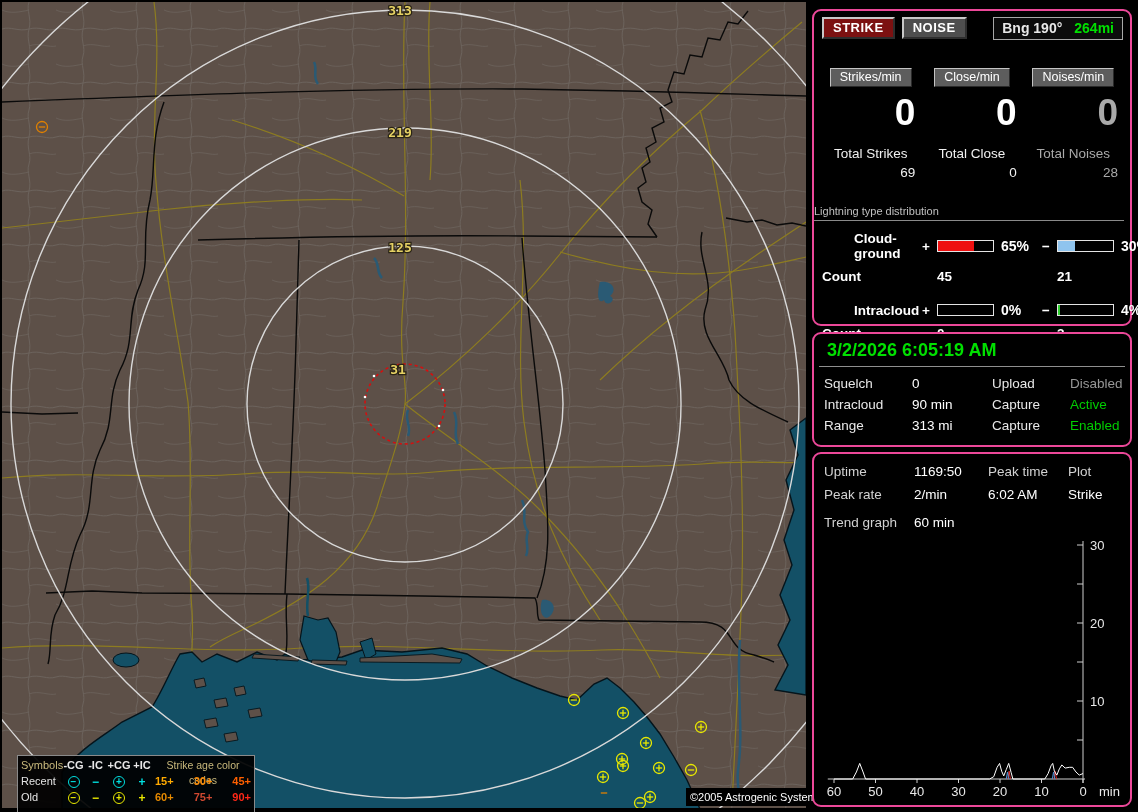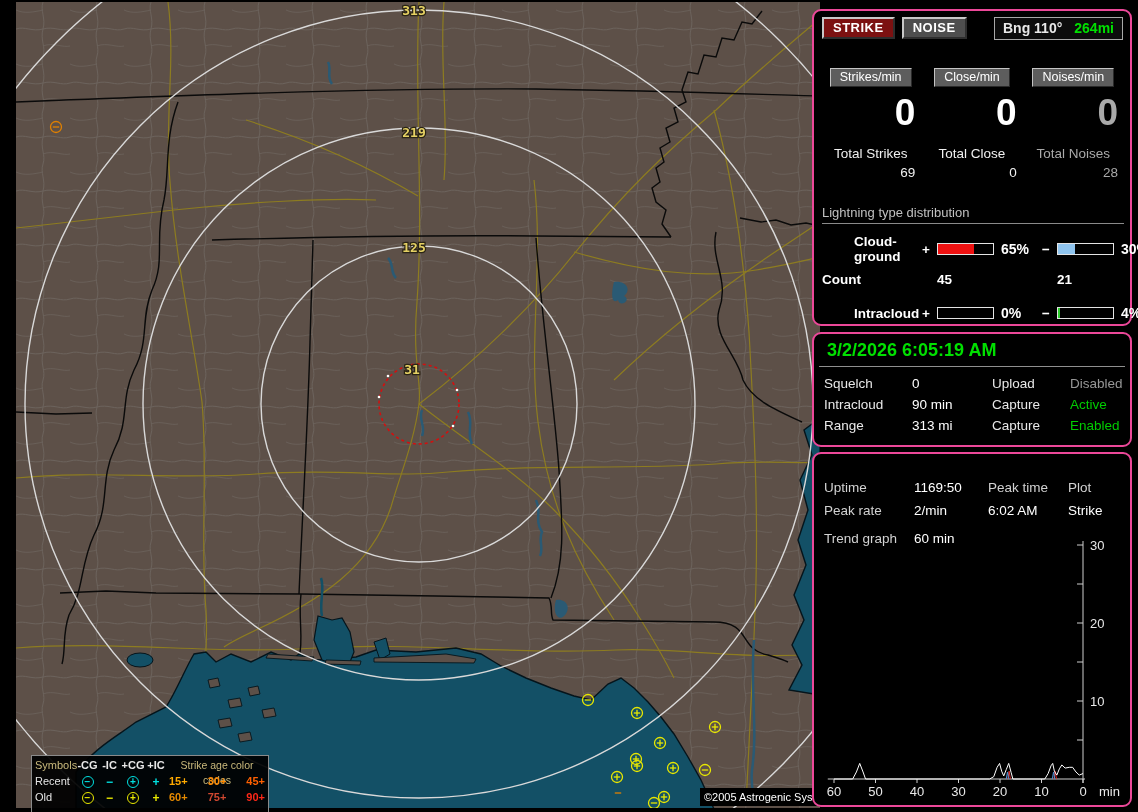--- a/index.html
+++ b/index.html
@@ -1,19 +1,19 @@
 <!DOCTYPE html>
 <html><head>
 <meta charset="utf-8">
 <style>
   html,body{margin:0;padding:0;background:#000;}
   body{font-family:"Liberation Sans",sans-serif;}
   #stage{position:relative;width:1138px;height:812px;background:#000;overflow:hidden;}
   
-  #map{position:absolute;left:16px;top:2px;width:804px;height:806px;background:#14b8a6;}
+  #map{position:absolute;left:2px;top:2px;width:804px;height:806px;background:#14b8a6;}
   #map svg{display:block;}
   #map-legend{position:absolute;left:15px;top:753px;width:238px;height:60px;background:rgba(0,0,0,.93);
     border:1px solid #8a8a8a;box-sizing:border-box;padding:2px 3px 1px 3px;
     display:grid;grid-template-columns:42px 21px 23px 24px 22px 100px;grid-auto-rows:16px;
     font-size:11px;line-height:15px;color:#e4e4e4;}
   #map-legend .hdr{color:#c9b97c;}
   #map-legend .chdr{color:#e8e8e8;text-align:center;font-weight:bold;}
   #map-legend .cell{text-align:center;}
   #map-legend .ages{display:flex;justify-content:space-between;padding:0 2px;font-weight:bold;font-size:11px;}
   .csym{display:inline-block;width:10px;height:10px;border:1px solid;border-radius:50%;
@@ -38,42 +38,42 @@
   .bng-dist{color:#00e000;}
   .counters{display:grid;grid-template-columns:1fr 1fr 1fr;margin-top:27px;padding:0 6px;}
   .counter{text-align:center;}
   .rate-btn{display:inline-block;background:#5d5d5d;color:#fff;font-size:12.5px;padding:1px 9px 2px;
     border:1px solid;border-color:#c4c4c4 #2a2a2a #2a2a2a #c4c4c4;cursor:pointer;}
   .big-zero{font-size:37px;font-weight:bold;color:#fff;text-align:right;padding-right:6px;
     line-height:1;margin-top:7px;}
   .total-label{font-size:13.5px;margin-top:15px;color:#f0f0f0;}
   .total-value{font-size:13.5px;text-align:right;padding-right:6px;margin-top:4px;color:#f0f0f0;}
   .counter.dim .big-zero,.counter.dim .total-label,.counter.dim .total-value{color:#a9a9a9;}
-  .dist-head{font-size:13px;color:#c0c0c0;border-bottom:1px solid #8a8a8a;margin:25px 6px 10px 8px;
+  .dist-head{font-size:11px;color:#c0c0c0;border-bottom:1px solid #8a8a8a;margin:25px 6px 10px 0;
     padding-bottom:3px;}
   .dist-grid{display:grid;grid-template-columns:100px 15px 60px 45px 15px 60px auto;
     align-items:center;padding:0 4px 0 8px;font-size:13.5px;}
   .dist-grid .name{font-weight:bold;color:#fff;margin-left:32px;}
   .dist-grid .sign{font-weight:bold;color:#fff;}
   .dist-grid .pct{font-weight:bold;font-size:14px;color:#fff;padding-left:4px;}
   .bar{width:55px;height:10px;border:1px solid #e4e4e4;background:#000;}
   .bar>div{height:100%;}
   .count-row{margin-top:8px;margin-bottom:18px;}
   .count-row .cnt{font-weight:bold;color:#fff;}
   
   .date-line{font-size:18px;font-weight:bold;color:#00e000;padding:6px 8px 5px;margin:0 5px;
     border-bottom:1px solid #8f8f8f;}
   .status-grid{display:grid;grid-template-columns:88px 80px 78px auto;row-gap:6px;
     font-size:13.5px;padding:9px 10px;}
   .status-grid .val{color:#fff;}
   .val-dim{color:#979797 !important;}
   .val-ok{color:#00cc00 !important;}
   
   .info-grid{display:grid;grid-template-columns:90px 74px 80px auto;row-gap:8px;
-    font-size:13.5px;padding:26px 10px 0;}
+    font-size:13.5px;padding:10px 10px 0;}
   .info-grid .lbl{color:#d2d2d2;}
   .info-grid .val{color:#fff;}
   .trend-row{display:grid;grid-template-columns:90px auto;font-size:13.5px;padding:13px 10px 0;}
   #trend{position:absolute;left:6px;top:84px;}
 </style>
 </head>
 <body>
 
 <div id="stage">
 
@@ -267,21 +267,21 @@
       </div>
 
     <div id="map-copyright">©2005 Astrogenic Systems</div>
   </div>
 
   <div class="panel" id="panel-stats">
     <div class="btn-row">
       <div class="push-btn strike-btn">STRIKE</div>
       <div class="push-btn noise-btn">NOISE</div>
       <div class="bng-box">
-        <span>Bng 110°</span>
+        <span>Bng 190°</span>
         <span class="bng-dist">264mi</span>
       </div>
     </div>
 
     <div class="counters">
       <div class="counter">
         <span class="rate-btn">Strikes/min</span>
         <div class="big-zero">0</div>
         <div class="total-label">Total Strikes</div>
         <div class="total-value">69</div>

